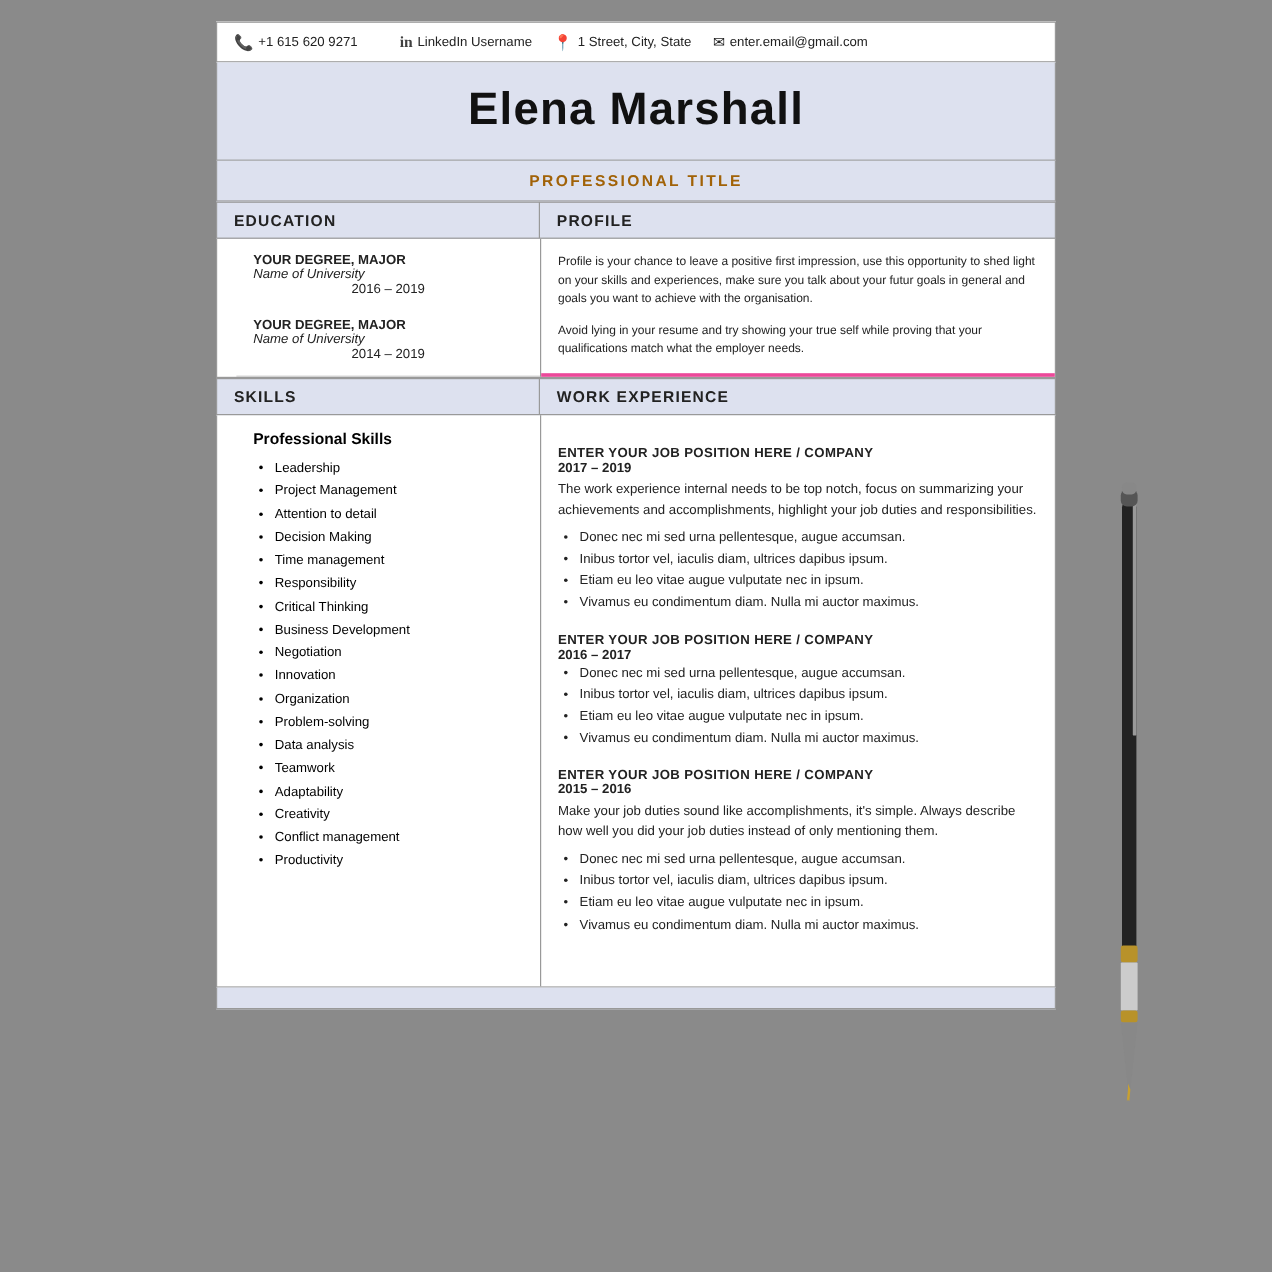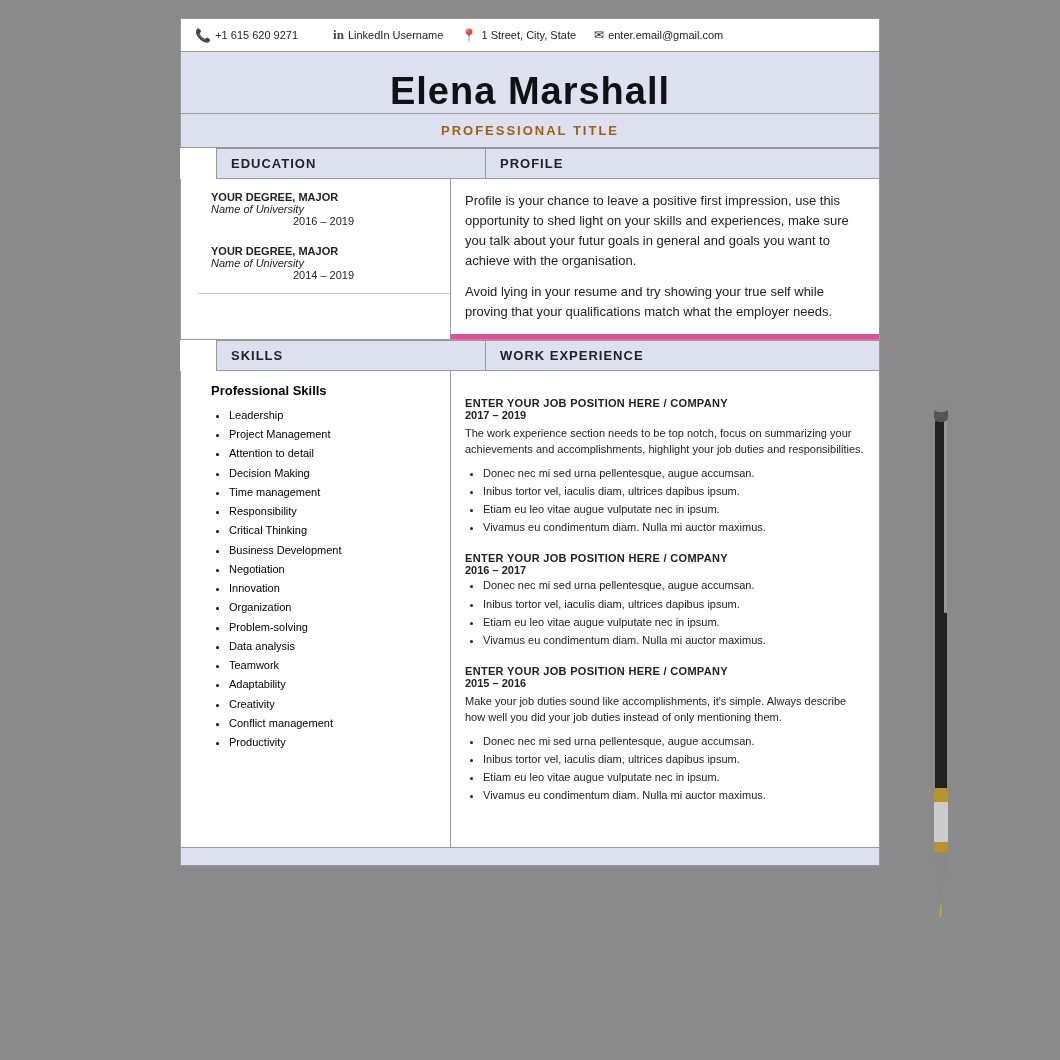--- a/index.html
+++ b/index.html
@@ -35,21 +35,21 @@
       display: flex;
       align-items: center;
       gap: 4px;
     }
     
     .name-section {
       background: #dde1ef;
       border: 1px solid #999;
       border-top: none;
       text-align: center;
-      padding: 18px 10px 0;
+      padding: 18px 10px 20px;
     }
     .name-section h1 {
       font-size: 38px;
       font-weight: 900;
       color: #111;
       letter-spacing: 1px;
     }
     
     .title-section {
       background: #dde1ef;
@@ -86,21 +86,20 @@
       font-size: 13px;
       font-weight: bold;
       letter-spacing: 1px;
       color: #222;
     }
     .section-header.right {
       border-left: none;
     }
     .section-header.left {
       border-right: none;
-      margin-left: 36px;
     }
     
     .education-block {
       padding: 12px 14px;
       font-size: 11px;
       color: #222;
       border-bottom: 1px solid #ccc;
     }
     .edu-entry {
       margin-bottom: 18px;
@@ -130,24 +129,24 @@
     }
     .skills-list {
       list-style: disc;
       padding-left: 18px;
       line-height: 1.75;
       font-size: 11px;
     }
     
     .profile-block {
       padding: 12px 14px;
-      font-size: 13px;
+      font-size: 10px;
       color: #222;
       line-height: 1.55;
-      border-bottom: 5px solid #ec4899;
+      border-bottom: 3px solid #ec4899;
     }
     .profile-block p {
       margin-bottom: 10px;
     }
     .profile-block p:last-child { margin-bottom: 0; }
     
     .work-block {
       padding: 26px 14px;
       font-size: 11px;
       color: #222;
@@ -292,21 +291,21 @@
               <li>Productivity</li>
             </ul>
         </div>
       </div>
 
       <div class="right-col">
         <div class="work-block">
         <div class="job-entry">
               <div class="job-title">ENTER YOUR JOB POSITION HERE / COMPANY</div>
               <div class="job-year">2017 – 2019</div>
-              <div class="job-desc">The work experience section needs to be top notch, focus on summarizing your achievements and accomplishments, highlight your job duties and responsibilities.</div>
+              <div class="job-desc">The work experience internal needs to be top notch, focus on summarizing your achievements and accomplishments, highlight your job duties and responsibilities.</div>
               <ul class="job-bullets">
                 <li>Donec nec mi sed urna pellentesque, augue accumsan.</li>
                 <li>Inibus tortor vel, iaculis diam, ultrices dapibus ipsum.</li>
                 <li>Etiam eu leo vitae augue vulputate nec in ipsum.</li>
                 <li>Vivamus eu condimentum diam. Nulla mi auctor maximus.</li>
               </ul>
             </div>
             <div class="job-entry">
               <div class="job-title">ENTER YOUR JOB POSITION HERE / COMPANY</div>
               <div class="job-year">2016 – 2017</div>

